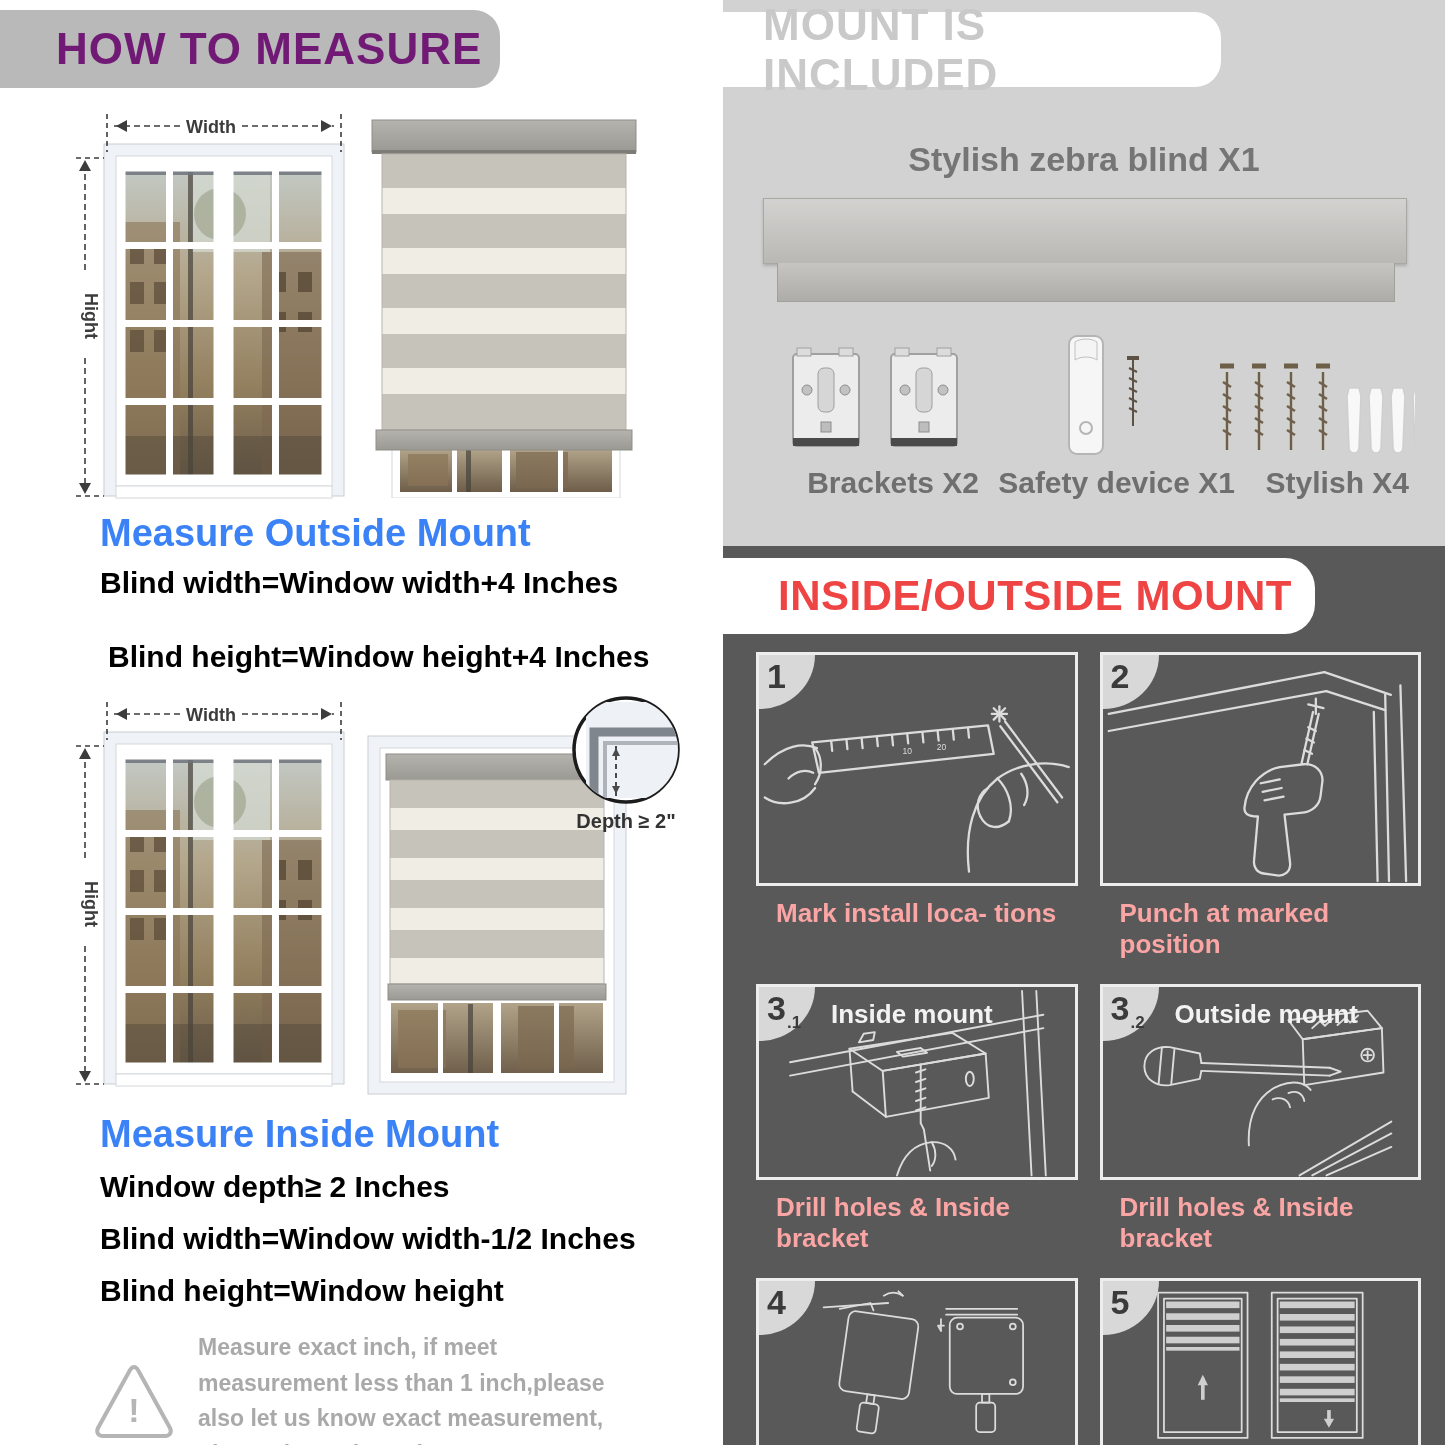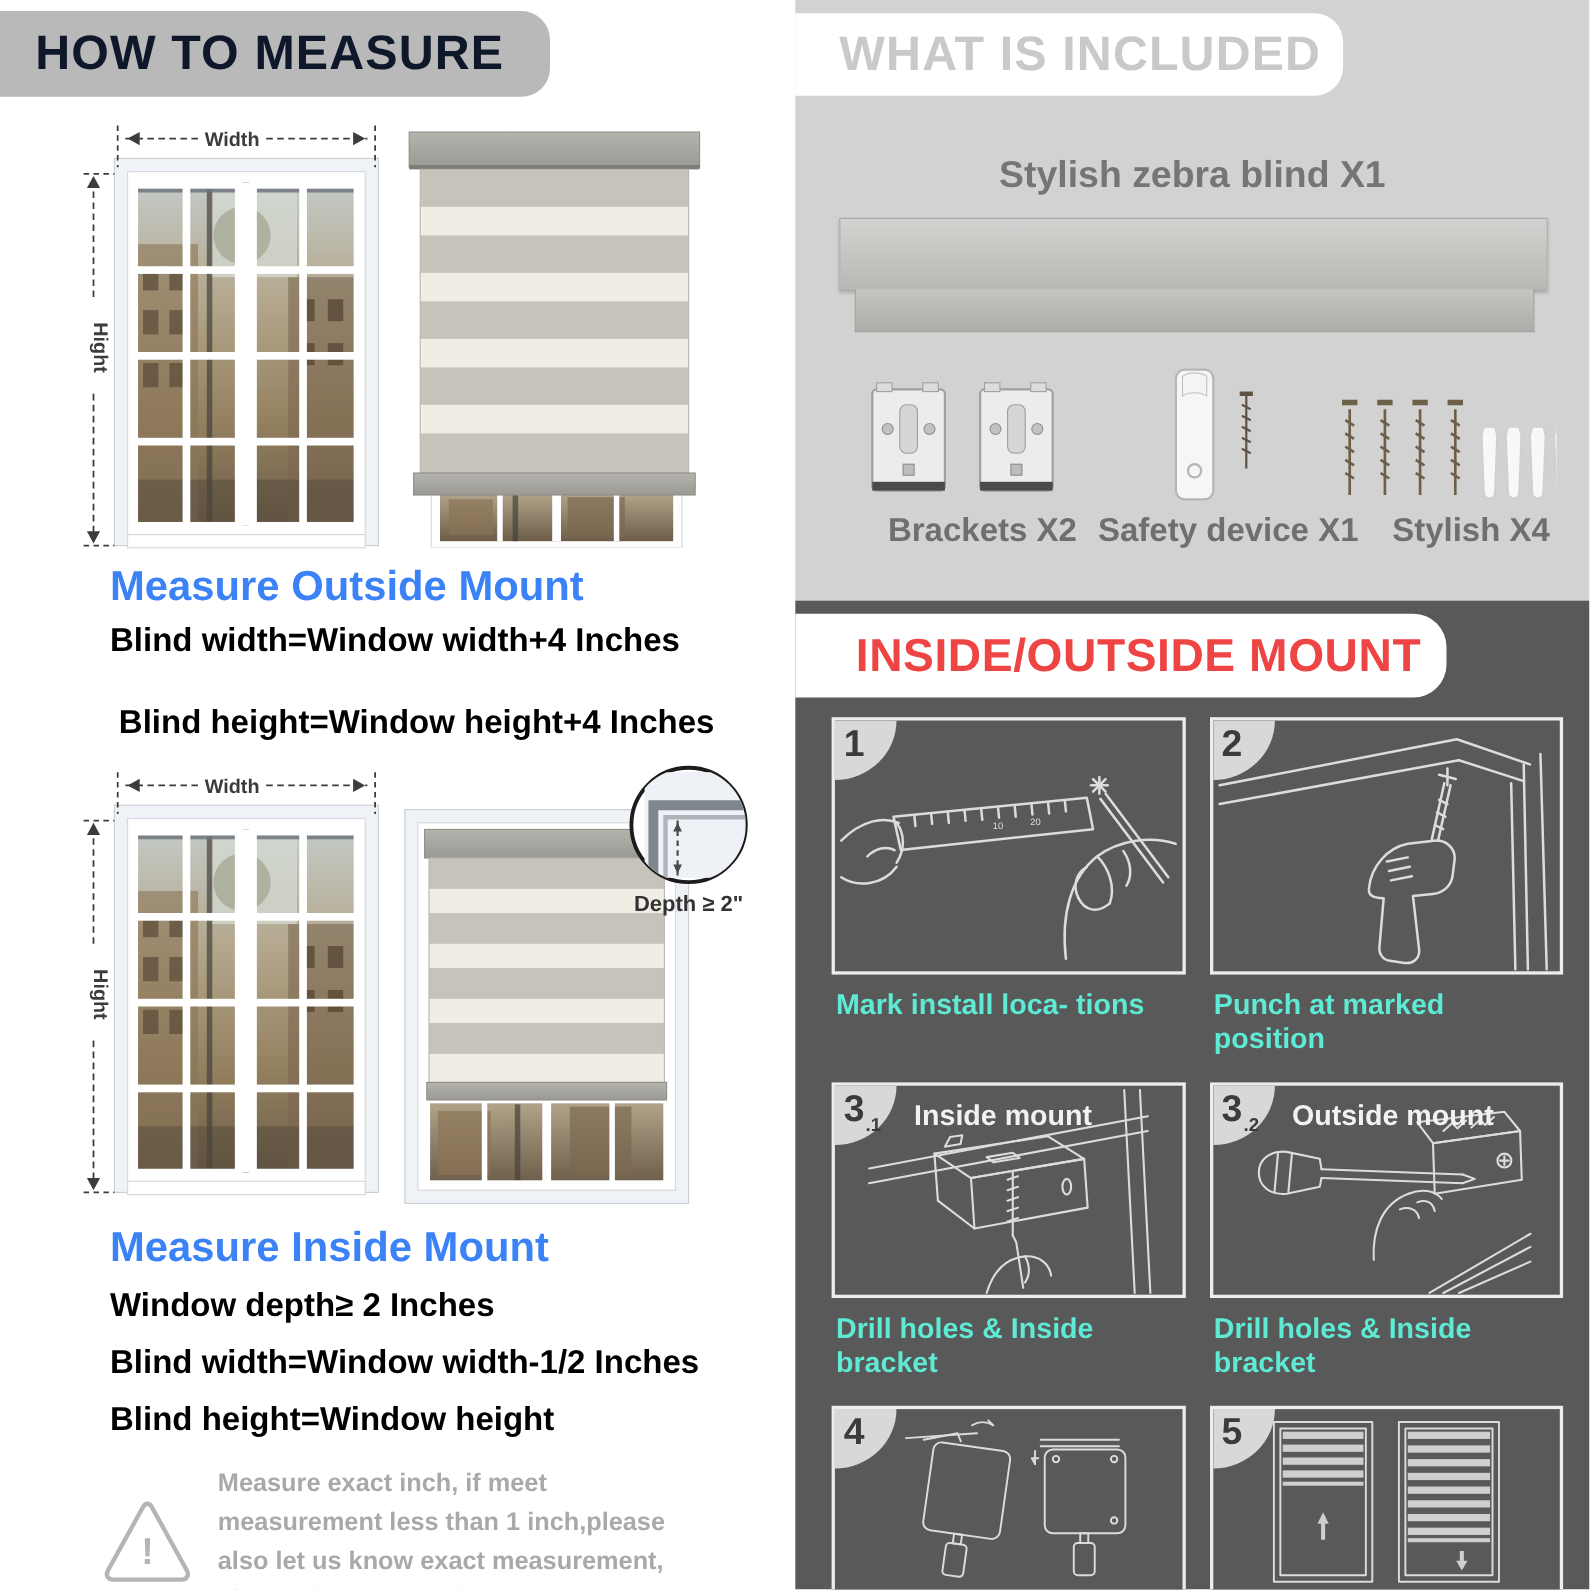--- a/index.html
+++ b/index.html
@@ -4,21 +4,21 @@
 <style>
   html,body{margin:0;padding:0;}
   body{width:1445px;height:1445px;position:relative;background:#ffffff;overflow:hidden;
        font-family:"Liberation Sans",sans-serif;-webkit-font-smoothing:antialiased;}
   .abs{position:absolute;}
 
   
   .left-col{left:0;top:0;width:723px;height:1445px;background:#ffffff;}
   .howto-box{left:0;top:10px;width:500px;height:78px;background:#b9b9b9;
              border-radius:0 26px 26px 0;display:flex;align-items:center;}
-  .howto-box span{color:#0f172a;font-size:44px;font-weight:bold;letter-spacing:1px;padding-left:32px;}
+  .howto-box span{color:#701a75;font-size:44px;font-weight:bold;letter-spacing:1px;padding-left:56px;}
   .sec-title{font-size:38px;font-weight:bold;color:#3b82f6;}
   .sec-line{font-size:30px;font-weight:700;color:#000000;}
   .note-wrap{left:92px;top:1330px;width:590px;display:flex;align-items:center;}
   .note-text{font-size:23px;font-weight:600;color:#a9a9a9;line-height:1.55;width:455px;margin-left:22px;}
 
   
   .right-top{left:723px;top:0;width:722px;height:546px;background:#d2d2d2;}
   .included-box{left:0;top:12px;width:498px;height:75px;background:#ffffff;
                 border-radius:0 26px 26px 0;display:flex;align-items:center;}
   .included-box span{color:#c9c9c9;font-size:44px;font-weight:bold;letter-spacing:1px;padding-left:40px;}
@@ -40,21 +40,21 @@
   .panel{position:relative;border:3px solid #ededed;background:#595959;overflow:hidden;}
   .step-card:nth-child(1) .panel,.step-card:nth-child(2) .panel{height:228px;}
   .step-card:nth-child(3) .panel,.step-card:nth-child(4) .panel{height:190px;}
   .step-card:nth-child(5) .panel,.step-card:nth-child(6) .panel{height:176px;}
   .badge{position:absolute;top:0;left:0;width:56px;height:54px;background:#d8d8d8;
          border-radius:0 0 100% 0;color:#3b3b3b;font-weight:bold;
          display:flex;align-items:flex-start;justify-content:flex-start;padding:2px 0 0 8px;box-sizing:border-box;}
   .badge .num{font-size:34px;line-height:38px;}
   .badge .sub{font-size:17px;line-height:17px;align-self:flex-end;margin:0 0 10px 1px;}
   .panel-title{position:absolute;top:12px;left:72px;font-size:26px;font-weight:bold;color:#f2f2f2;}
-  .caption{margin-top:12px;margin-left:4px;font-size:26px;font-weight:bold;color:#5eead4;}
+  .caption{margin-top:12px;margin-left:20px;font-size:26px;font-weight:bold;color:#fca5a5;}
   .panel svg{display:block;width:100%;height:100%;}
   .lineart{stroke:#dcdcdc;stroke-width:2.4;fill:none;stroke-linecap:round;stroke-linejoin:round;}
 </style>
 </head>
 <body>
 
 <div class="abs left-col">
 
   <div class="abs howto-box">
     <span>HOW TO MEASURE</span>
@@ -294,21 +294,21 @@
     <svg width="84" height="78" viewBox="0 0 84 78">
       <path d="M38,8 C40.5,4 43.5,4 46,8 L78,66 C80,70 78,74 73,74 L11,74 C6,74 4,70 6,66 Z" fill="none" stroke="#b5b5b5" stroke-width="4"></path>
       <text x="42" y="60" text-anchor="middle" font-size="34" font-weight="bold" fill="#b5b5b5">!</text>
     </svg>
     <div class="note-text">Measure exact inch, if meet measurement less than 1 inch,please also let us know exact measurement, please do not leave it</div>
   </div>
 </div>
 
 <div class="abs right-top">
   <div class="abs included-box">
-    <span>WHAT IS INCLUDED</span>
+    <span>MOUNT IS INCLUDED</span>
   </div>
   <div class="abs blind-label">Stylish zebra blind X1</div>
   <div class="abs cassette-top"></div>
   <div class="abs cassette-lip"></div>
 
   <svg class="abs" style="left:62px;top:342px;" width="180" height="118" viewBox="0 0 180 118">
     <g id="br1">
       <rect x="8" y="12" width="66" height="92" rx="4" fill="#ececec" stroke="#a0a0a0" stroke-width="2"></rect>
       <rect x="12" y="6" width="14" height="8" fill="#dcdcdc" stroke="#a0a0a0"></rect>
       <rect x="54" y="6" width="14" height="8" fill="#dcdcdc" stroke="#a0a0a0"></rect>

